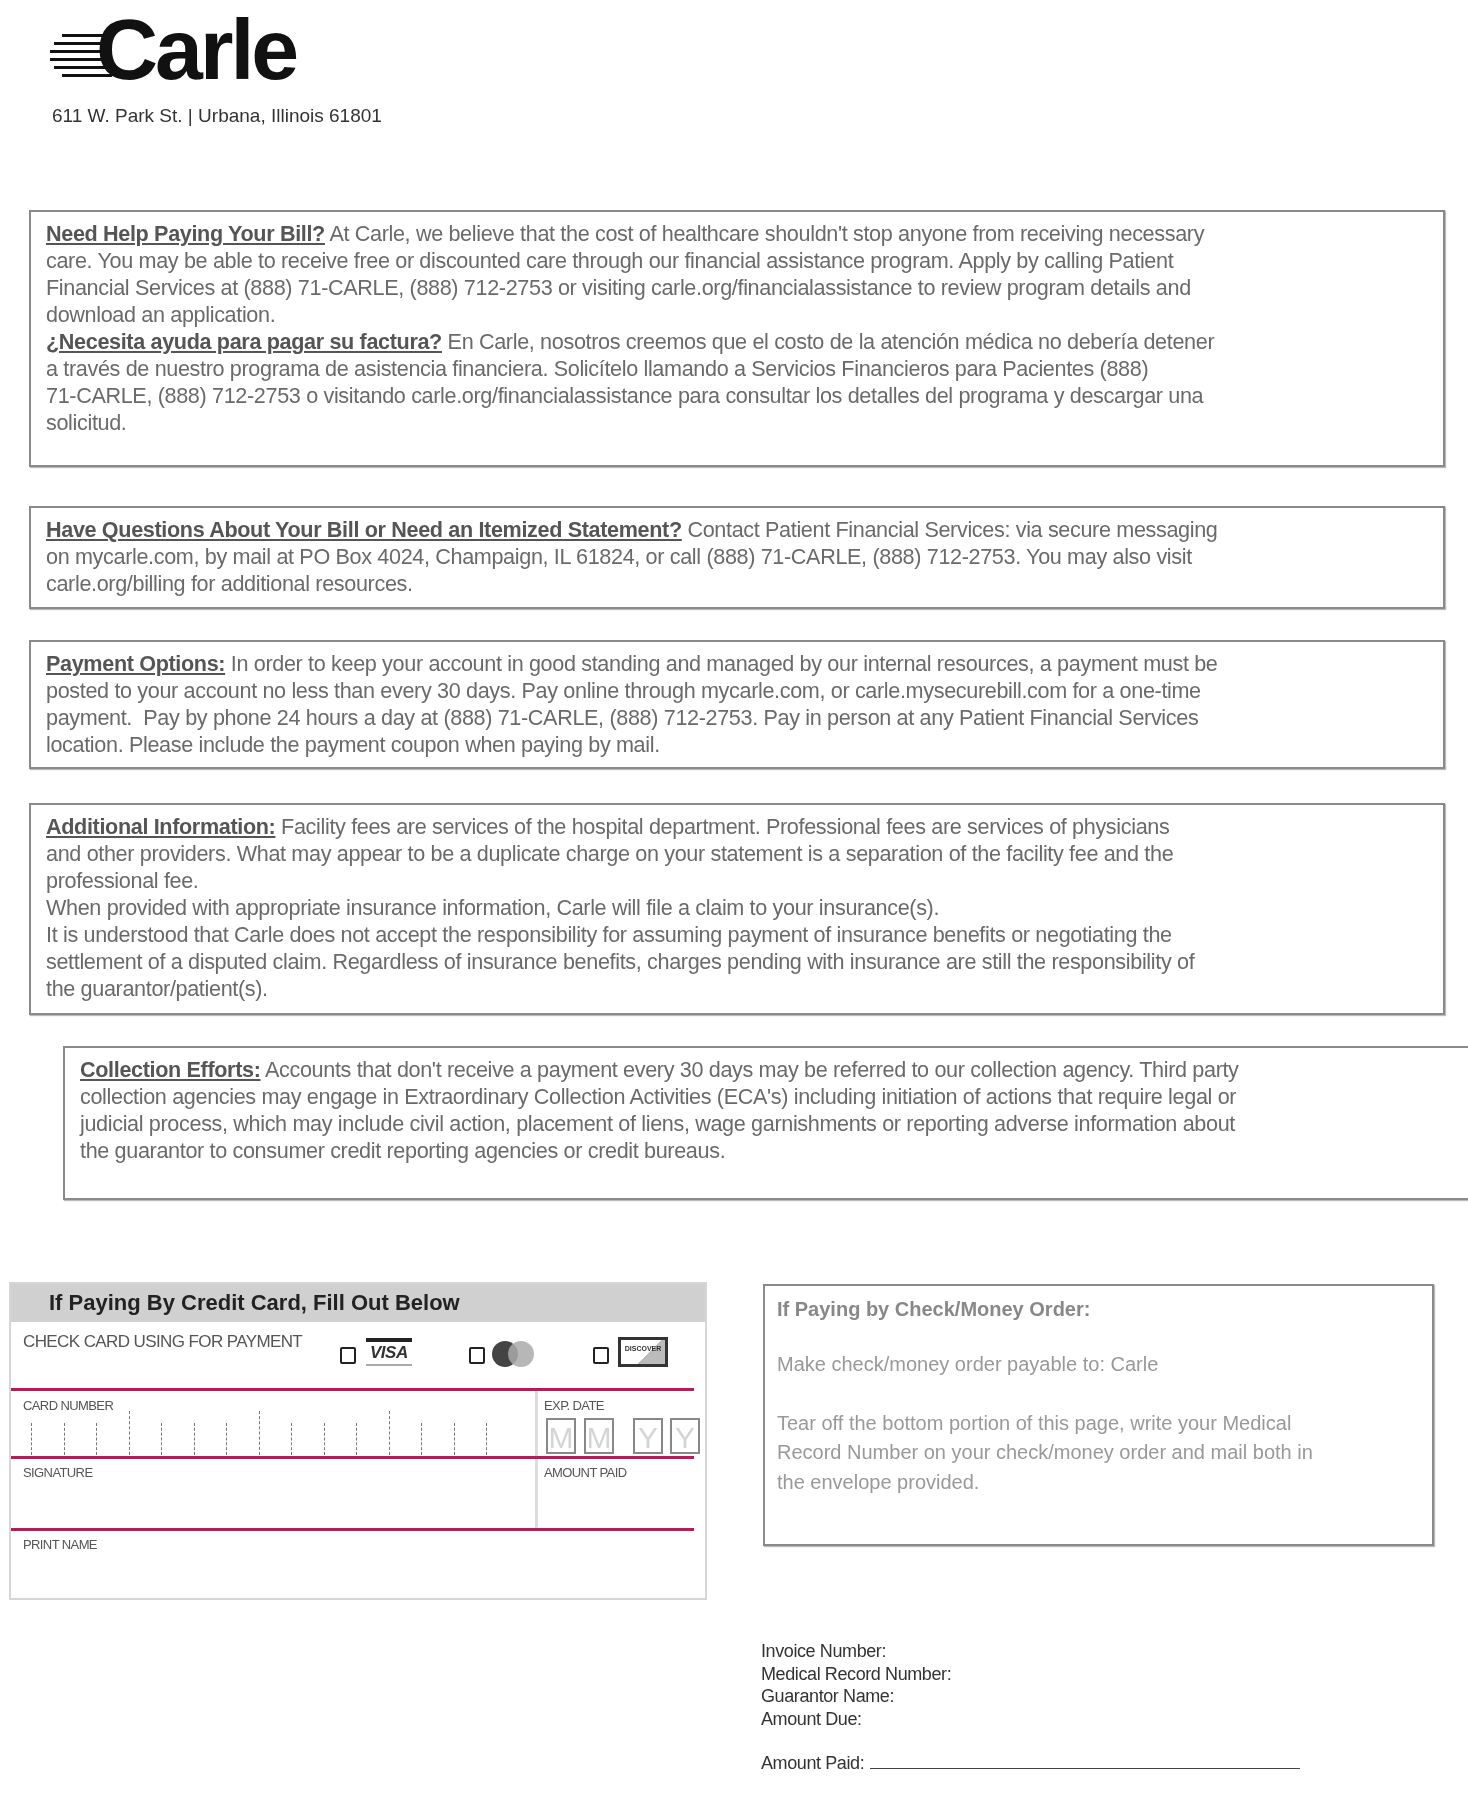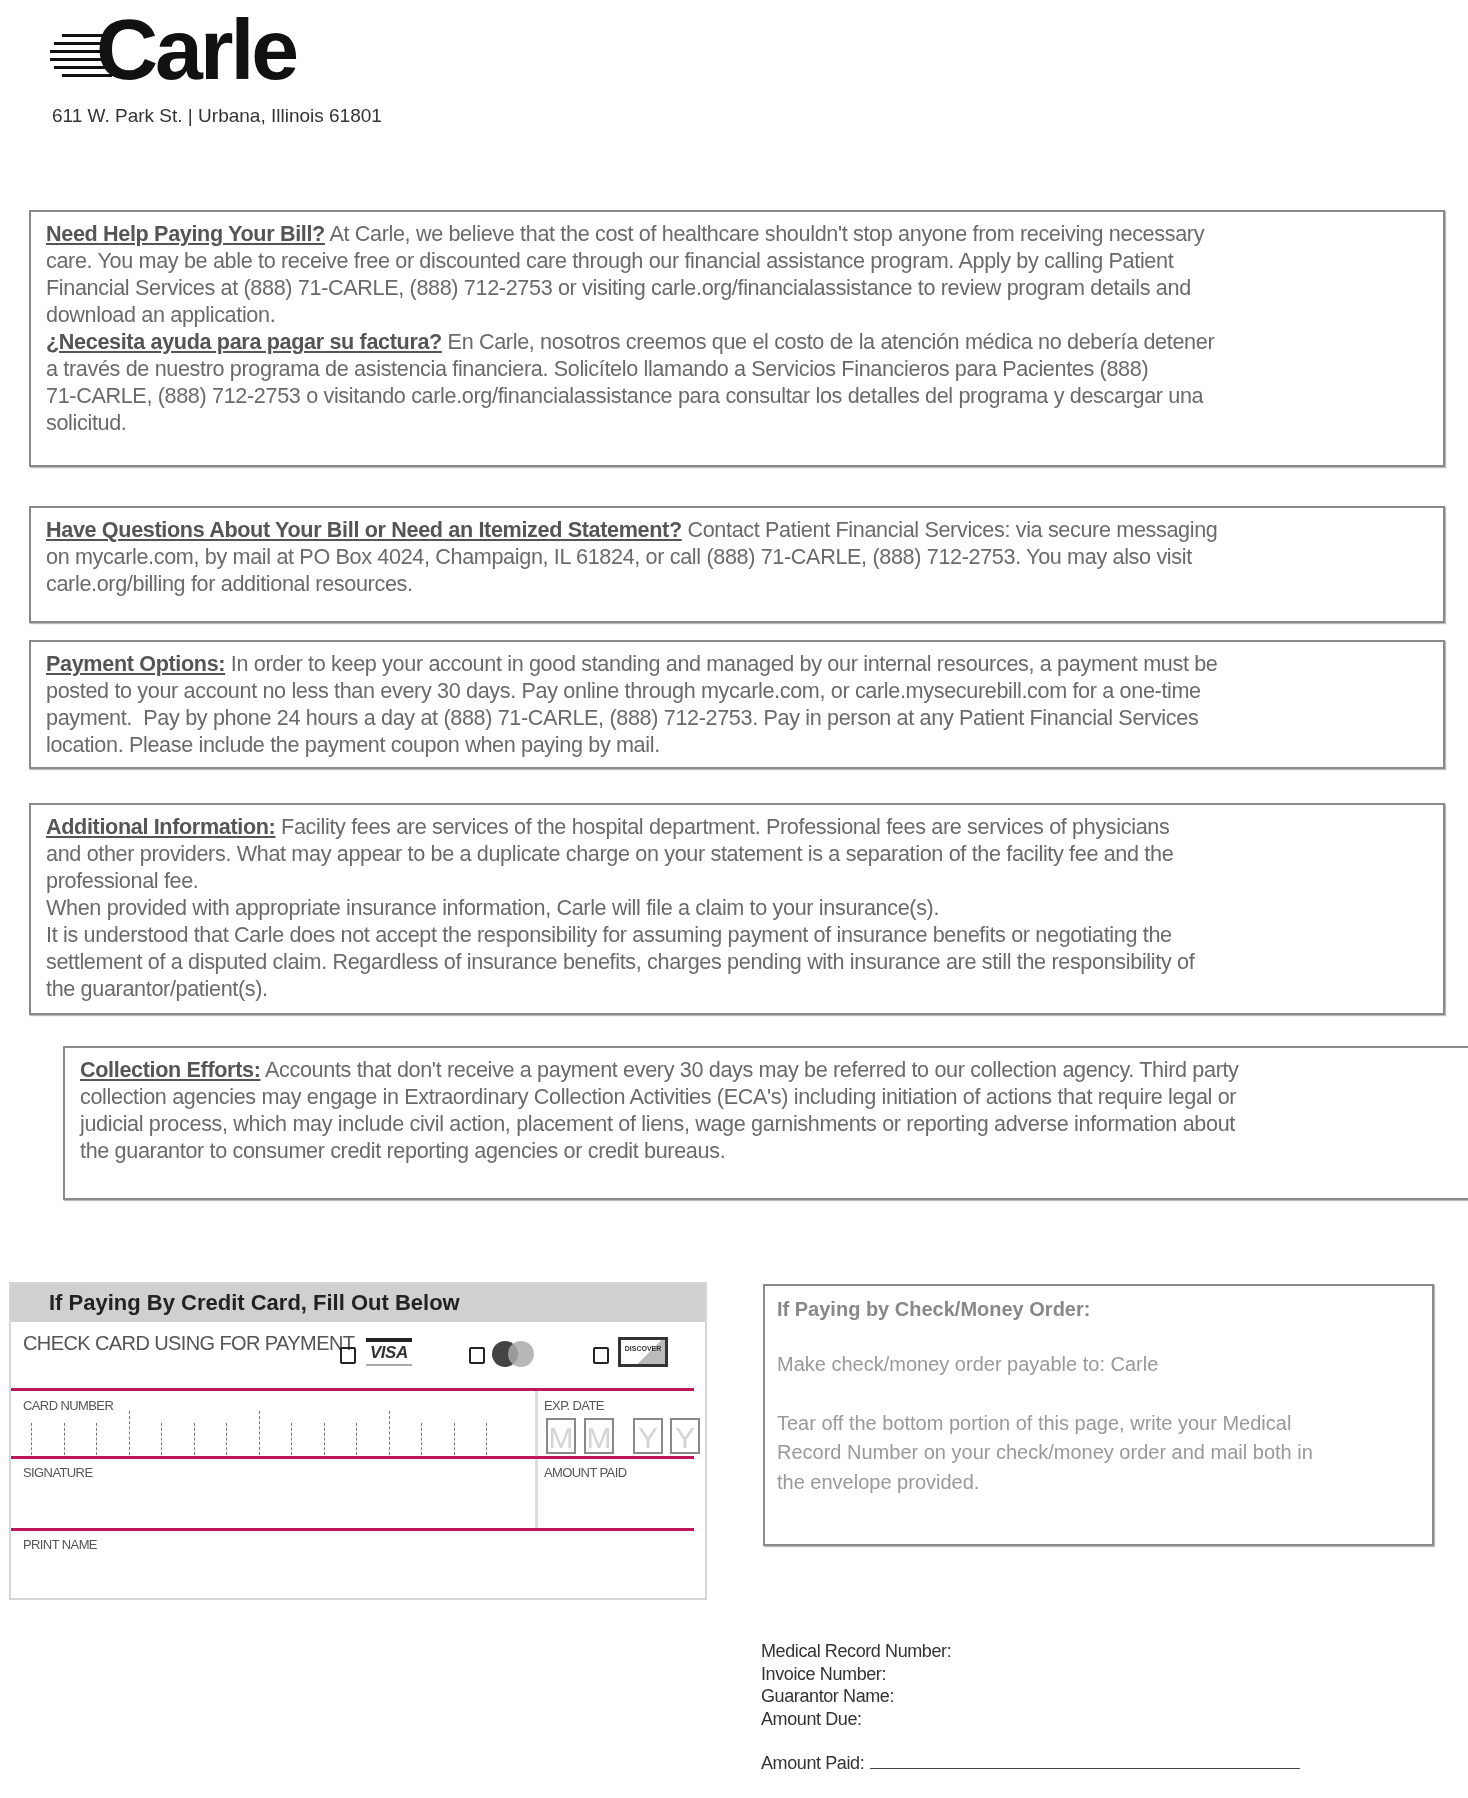--- a/index.html
+++ b/index.html
@@ -18,21 +18,21 @@
          box-shadow: 1px 1px 1px #bbb; box-sizing: border-box; padding: 8px 15px 0 15px; }
   .box .line { font-size: 21.6px; line-height: 27px; white-space: nowrap; color: #6a6a6a;
                letter-spacing: -0.35px; }
   .box .head { font-weight: bold; text-decoration: underline; color: #555; }
   
   .cc { left: 9px; top: 1282px; width: 698px; height: 318px; border: 2px solid #d6d6d6; box-sizing: border-box; }
   .cc-title { height: 38px; background: #d0d0d0; font-weight: bold; font-size: 22px; color: #222;
               padding-left: 38px; line-height: 38px; }
   .cc-row { position: absolute; left: 0; right: 11px; border-top: 3px solid #be185d; }
   .cc-label { position: absolute; font-size: 13px; color: #555; letter-spacing: -0.6px; text-transform: uppercase; }
-  .cc-label.big { font-size: 20px; }
+  .cc-label.big { font-size: 17px; }
   .chk { position: absolute; width: 12px; height: 13px; border: 2.5px solid #222; border-radius: 2px; }
   .visa { position: absolute; font-weight: bold; font-style: italic; font-size: 17px; color: #333;
           border-top: 4px solid #222; border-bottom: 2px solid #aaa; padding: 1px 4px; letter-spacing: -0.5px; }
   .mc { position: absolute; width: 44px; height: 28px; }
   .mc i { position: absolute; top: 0; width: 26px; height: 26px; border-radius: 50%; }
   .disc { position: absolute; width: 50px; height: 30px; border: 3px solid #333; background: linear-gradient(135deg,#fff 60%,#bbb 60%);
           font-size: 7px; color: #333; font-weight: bold; text-align: center; line-height: 18px; box-sizing: border-box; }
   .vdiv { position: absolute; width: 3px; background: #dcdcdc; }
   .tick { position: absolute; width: 0; border-left: 1.5px dashed #777; }
   .expbox { position: absolute; width: 30px; height: 36px; border: 2px solid #888; font-size: 30px;
@@ -65,21 +65,21 @@
 <div class="box" style="top:210px;height:257px;">
     <div class="line"><span class="head">Need Help Paying Your Bill?</span><span style="white-space: pre;"> At Carle, we believe that the cost of healthcare shouldn't stop anyone from receiving necessary</span></div>
     <div class="line"><span style="white-space: pre;">care. You may be able to receive free or discounted care through our financial assistance program. Apply by calling Patient</span></div>
     <div class="line"><span style="white-space: pre;">Financial Services at (888) 71-CARLE, (888) 712-2753 or visiting carle.org/financialassistance to review program details and</span></div>
     <div class="line"><span style="white-space: pre;">download an application.</span></div>
     <div class="line"><span class="head">¿Necesita ayuda para pagar su factura?</span><span style="white-space: pre;"> En Carle, nosotros creemos que el costo de la atención médica no debería detener</span></div>
     <div class="line"><span style="white-space: pre;">a través de nuestro programa de asistencia financiera. Solicítelo llamando a Servicios Financieros para Pacientes (888)</span></div>
     <div class="line"><span style="white-space: pre;">71-CARLE, (888) 712-2753 o visitando carle.org/financialassistance para consultar los detalles del programa y descargar una</span></div>
     <div class="line"><span style="white-space: pre;">solicitud.</span></div>
   </div>
-<div class="box" style="top:506px;height:117px;">
+<div class="box" style="top:506px;height:103px;">
     <div class="line"><span class="head">Have Questions About Your Bill or Need an Itemized Statement?</span><span style="white-space: pre;"> Contact Patient Financial Services: via secure messaging</span></div>
     <div class="line"><span style="white-space: pre;">on mycarle.com, by mail at PO Box 4024, Champaign, IL 61824, or call (888) 71-CARLE, (888) 712-2753. You may also visit</span></div>
     <div class="line"><span style="white-space: pre;">carle.org/billing for additional resources.</span></div>
   </div>
 <div class="box" style="top:640px;height:129px;">
     <div class="line"><span class="head">Payment Options:</span><span style="white-space: pre;"> In order to keep your account in good standing and managed by our internal resources, a payment must be</span></div>
     <div class="line"><span style="white-space: pre;">posted to your account no less than every 30 days. Pay online through mycarle.com, or carle.mysecurebill.com for a one-time</span></div>
     <div class="line"><span style="white-space: pre;">payment.  Pay by phone 24 hours a day at (888) 71-CARLE, (888) 712-2753. Pay in person at any Patient Financial Services</span></div>
     <div class="line"><span style="white-space: pre;">location. Please include the payment coupon when paying by mail.</span></div>
   </div>
@@ -160,20 +160,20 @@
   <div class="t">If Paying by Check/Money Order:</div>
   <div class="p" style="margin-top:29px;">Make check/money order payable to: Carle</div>
   <div style="margin-top:29px;">
     <div class="p">Tear off the bottom portion of this page, write your Medical</div>
     <div class="p">Record Number on your check/money order and mail both in</div>
     <div class="p">the envelope provided.</div>
   </div>
 </div>
 
 <div class="abs bottom">
+  <div>Invoice Number:</div>
   <div>Medical Record Number:</div>
-  <div>Invoice Number:</div>
   <div>Guarantor Name:</div>
   <div>Amount Due:</div>
   <div style="margin-top:22px;white-space:nowrap;">
     <span>Amount Paid:</span><span class="amount-line"></span>
   </div>
 </div>
 
 </body></html>

